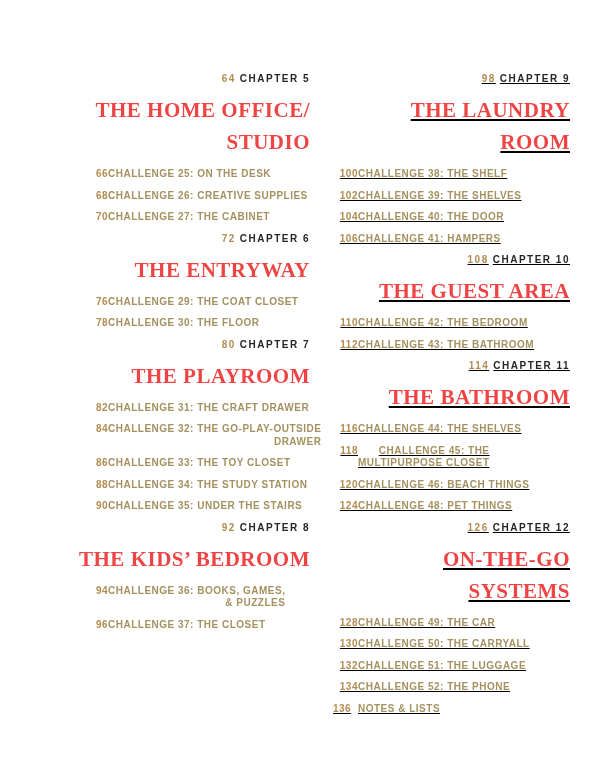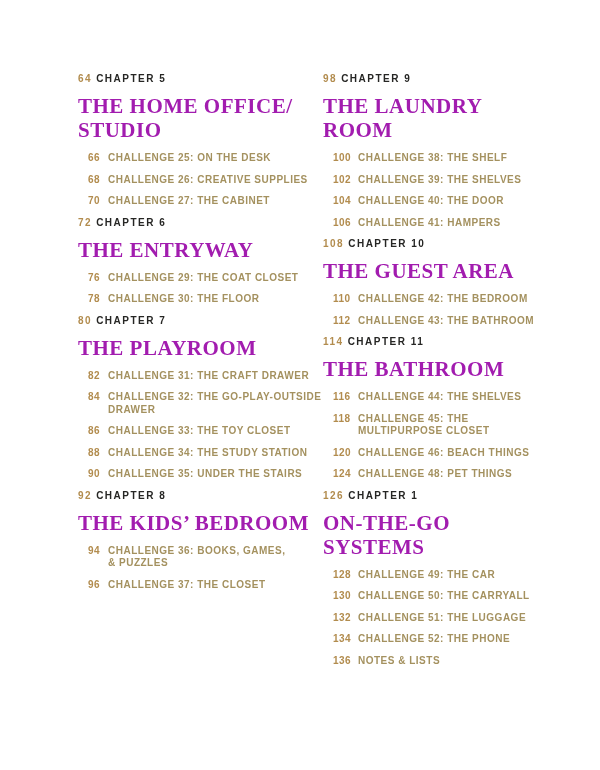--- a/index.html
+++ b/index.html
@@ -20,46 +20,46 @@
     background: #ffffff;
     padding: 73px 30px 0 78px;
   }
   .columns {
     display: flex;
     gap: 13px;
     align-items: flex-start;
   }
   .col { flex: 0 0 auto; }
   .col-left  { width: 232px; }
-  .col-right { width: 247px; }
-
-  .chapter-block { margin-bottom: 8px; }
+  .col-right { width: 247px; text-decoration: underline; }
+
+  .chapter-block { margin-bottom: 8px; text-align: right; }
 
   .chapter-head {
     font-size: 10px;
     line-height: 11px;
     font-weight: bold;
     letter-spacing: 1.5px;
     color: #262624;
     margin-bottom: 10px;
     white-space: pre;
   }
   .chapter-head .page-num {
     color: #b28c4e;
     margin-right: 4px;
   }
 
   .chapter-title {
     margin: 0 0 10px 0;
     font-family: "Liberation Serif", serif;
     font-weight: bold;
     font-size: 21px;
-    line-height: 24px;
+    line-height: 32px;
     letter-spacing: 0.5px;
-    color: #a21caf;
+    color: #ef4444;
     white-space: pre;
   }
 
   .entry {
     display: flex;
     align-items: flex-start;
     padding-left: 10px;
     margin-bottom: 9px;
     font-size: 10px;
     line-height: 12.5px;
@@ -223,21 +223,21 @@
                 <span class="entry-num">120</span>
                 <span class="entry-label">CHALLENGE 46: BEACH THINGS</span>
               </div>
               <div class="entry">
                 <span class="entry-num">124</span>
                 <span class="entry-label">CHALLENGE 48: PET THINGS</span>
               </div>
             </div>
           </section>
           <section class="chapter-block">
-            <div class="chapter-head"><span class="page-num">126</span><span class="chapter-name">CHAPTER 1</span></div>
+            <div class="chapter-head"><span class="page-num">126</span><span class="chapter-name">CHAPTER 12</span></div>
             <h2 class="chapter-title">ON-THE-GO
 SYSTEMS</h2>
             <div class="entries">
               <div class="entry">
                 <span class="entry-num">128</span>
                 <span class="entry-label">CHALLENGE 49: THE CAR</span>
               </div>
               <div class="entry">
                 <span class="entry-num">130</span>
                 <span class="entry-label">CHALLENGE 50: THE CARRYALL</span>

